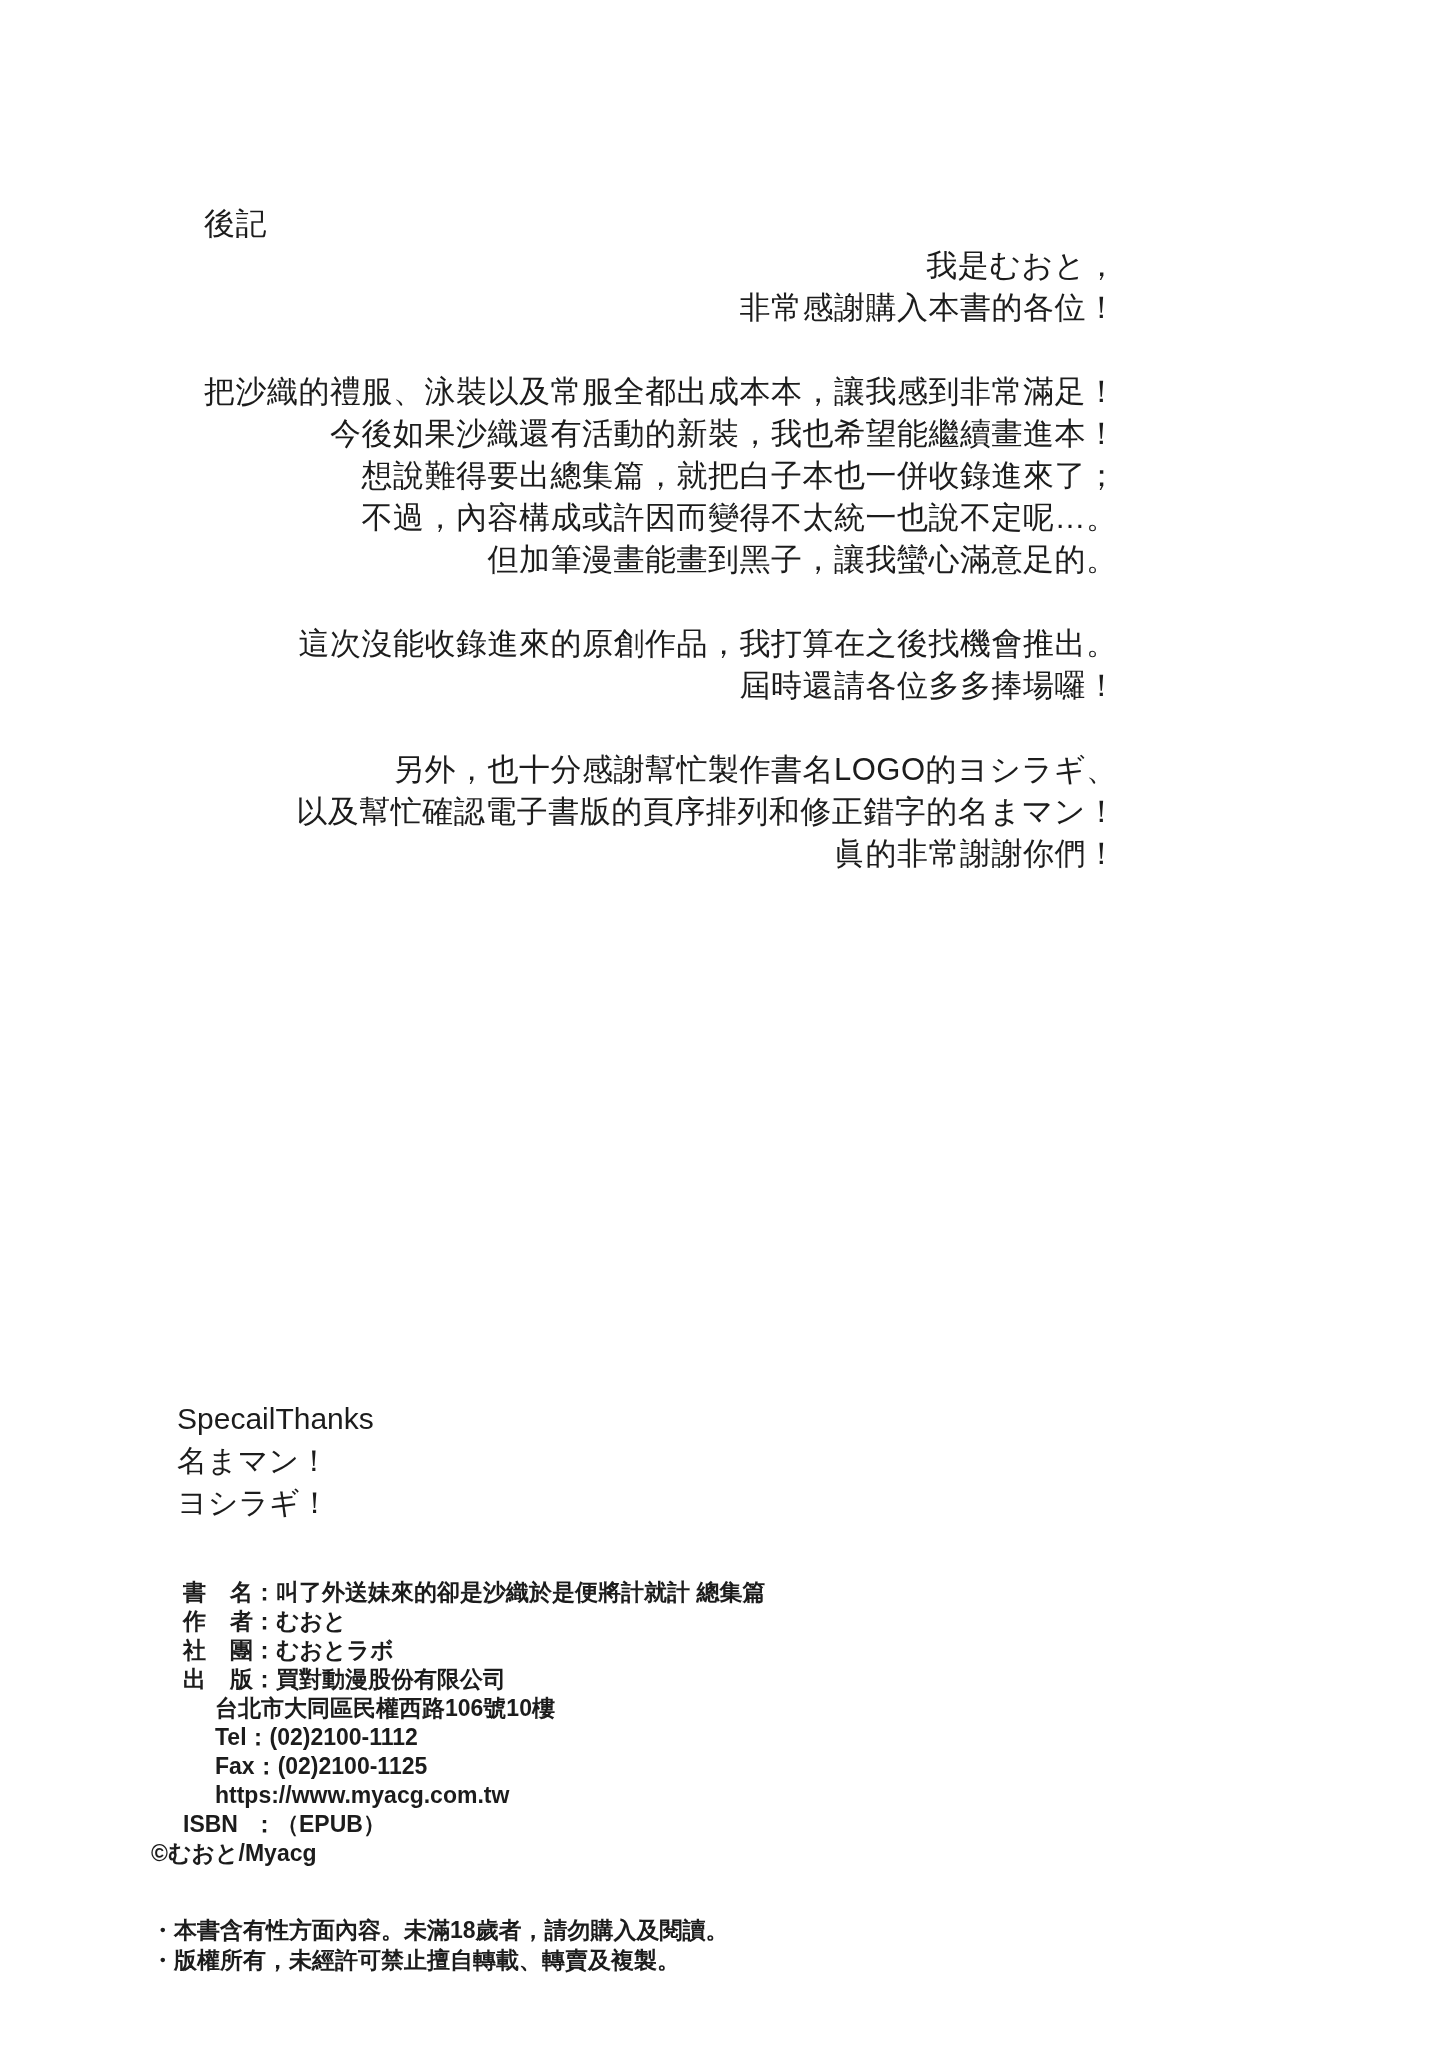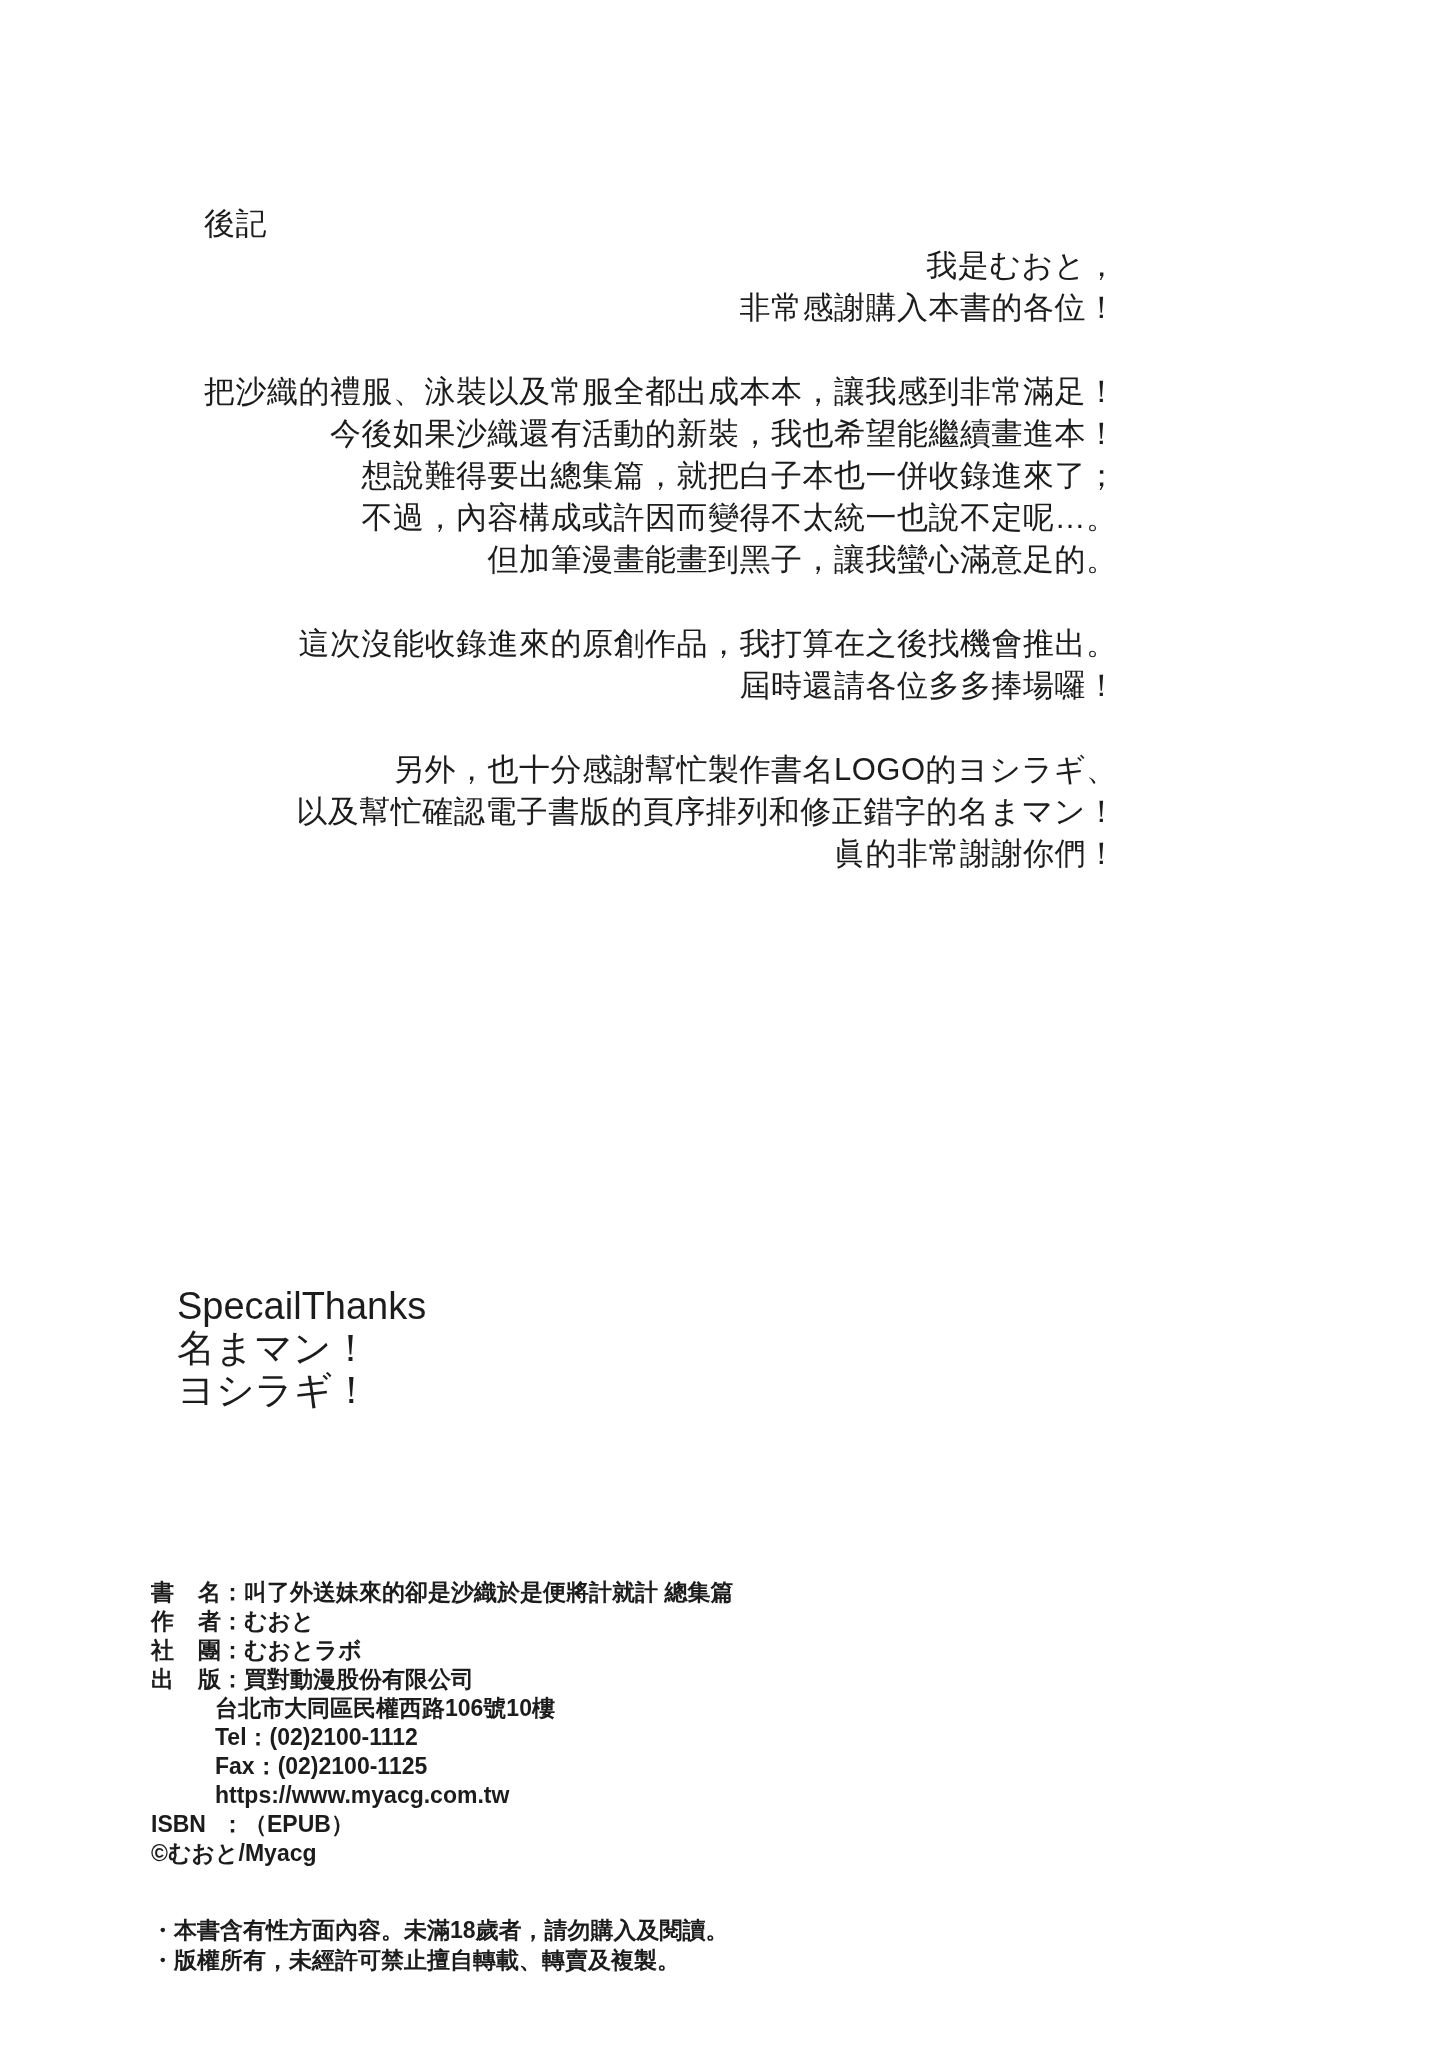--- a/index.html
+++ b/index.html
@@ -31,41 +31,42 @@
     letter-spacing: 0.5px;
     white-space: nowrap;
   }
   .afterword .para { margin-top: 42px; text-align: right; }
   .afterword .para.no-gap { margin-top: 0; }
 
   
   .sthanks {
     position: absolute;
     left: 177px;
-    top: 1285px;
-    font-size: 38px;
+    top: 1398px;
+    font-size: 30px;
     line-height: 42px;
     white-space: nowrap;
   }
 
   
   .colophon {
     position: absolute;
     left: 151px;
     top: 1578px;
     font-size: 23px;
     line-height: 29px;
     font-weight: bold;
     white-space: nowrap;
   }
   .c-label {
     display: inline-block;
     width: 70px;
     text-align: justify;
     text-align-last: justify;
+    margin-left: 32px;
   }
   .c-indent { margin-left: 64px; }
 
   
   .notices {
     position: absolute;
     left: 151px;
     top: 1915px;
     font-size: 23px;
     line-height: 30px;

